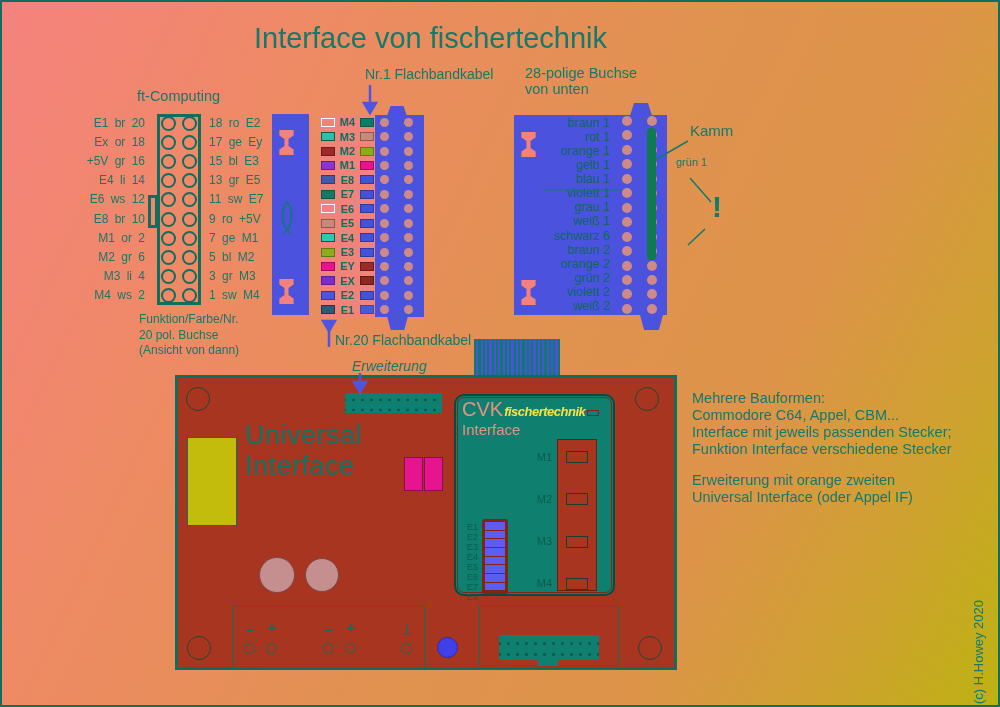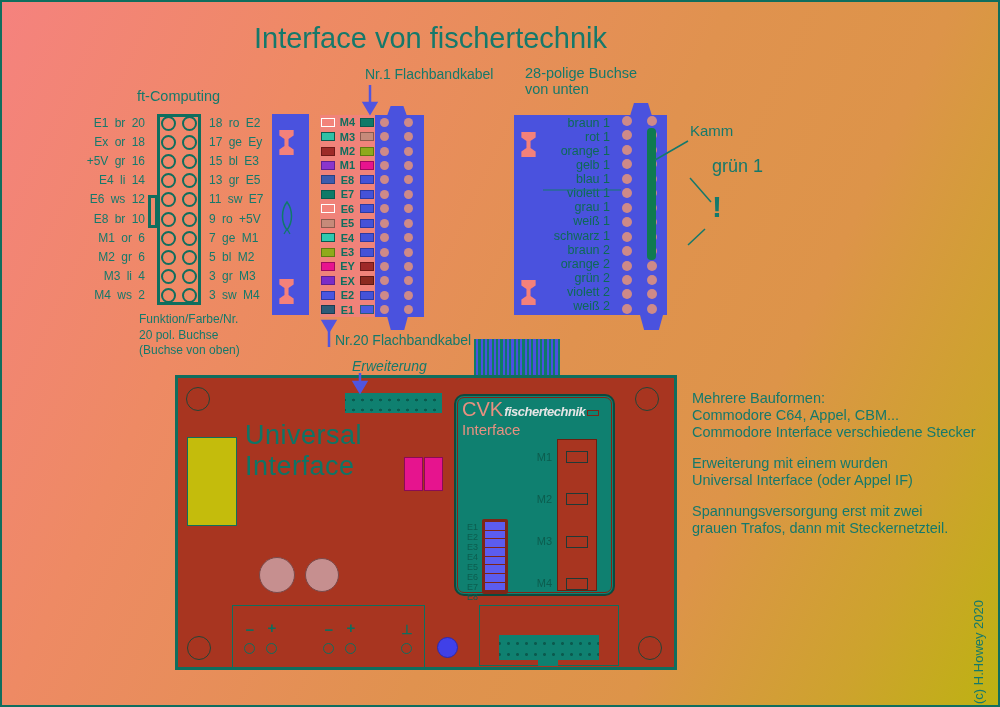--- a/index.html
+++ b/index.html
@@ -53,21 +53,21 @@
   
   .b28-head{left:523px;top:63px;font-size:14.5px;line-height:16px;}
   .b28-rect{left:512px;top:113px;width:153px;height:200px;background:#4A52DE;}
   .b28-wires{left:528px;top:114px;width:80px;height:197px;text-align:right;font-size:12.5px;color:#0D6A56;}
   .bdl{left:620px;top:114px;width:10px;height:198px;}
   .bdr{left:645px;top:114px;width:10px;height:198px;}
   .kamm-bar{left:645px;top:126px;width:9px;height:132px;background:#0F7A50;border-radius:4px;}
   .btab-a{left:628px;top:101px;width:22px;height:13px;}
   .btab-b{left:638px;top:313px;width:23px;height:15px;}
   .kamm-lbl{left:688px;top:120px;font-size:15px;}
-  .gruen1{left:710px;top:154px;font-size:18px;}
+  .gruen1{left:674px;top:154px;font-size:11px;}
   .bang{left:710px;top:188px;font-size:30px;font-weight:bold;}
   .wires2{left:672px;top:243px;font-size:14px;line-height:15.3px;}
 
   
   .flat-cable{left:472px;top:337px;width:86px;height:37px;
     background:repeating-linear-gradient(90deg,#0F7A66 0 2.2px,#4A52DE 2.2px 4.4px);}
   .erw{left:350px;top:356px;font-style:italic;}
   .board{left:173px;top:373px;width:502px;height:295px;background:#A83520;border:3px solid #0F6E5E;box-sizing:border-box;}
   .hole{position:absolute;width:24px;height:24px;border:1.5px solid rgba(12,70,58,.85);border-radius:50%;box-sizing:border-box;}
   .h-tl{left:8px;top:9px;} .h-tr{left:457px;top:9px;} .h-bl{left:9px;top:258px;} .h-br{left:460px;top:258px;}
@@ -77,21 +77,21 @@
   .uni{position:absolute;left:67px;top:42px;font-size:27px;line-height:31px;letter-spacing:.5px;color:#0E7566;}
   .yellow{position:absolute;left:9px;top:59px;width:48px;height:87px;background:#C4BC0C;border:1px solid #0F6E5E;}
   .mag{position:absolute;width:17px;height:32px;background:#E6148E;border:1px solid #8A0C54;}
   .mag1{left:226px;top:79px;} .mag2{left:246px;top:79px;}
   .rosy{position:absolute;border-radius:50%;background:#C68F8F;border:1px solid #7A4A4A;box-sizing:border-box;}
   .rosy1{left:81px;top:179px;width:36px;height:36px;} .rosy2{left:127px;top:180px;width:34px;height:34px;}
   .panel{position:absolute;left:276px;top:16px;width:161px;height:202px;background:#0F8070;border:2px solid #0B4A3E;border-radius:10px;box-sizing:border-box;}
   .panel-inner{position:absolute;inset:1px;border:1px solid #7E2517;border-radius:7px;pointer-events:none;}
   .cvk-row{position:absolute;left:6px;top:2px;display:flex;align-items:baseline;white-space:nowrap;}
   .cvk-brand{font-size:20px;color:#E89080;}
-  .cvk-logo{font-size:13px;font-weight:bold;font-style:italic;color:#e5e5e5;letter-spacing:-.5px;margin-left:1px;text-align:right;}
+  .cvk-logo{font-size:13px;font-weight:bold;font-style:italic;color:#fde047;letter-spacing:-.5px;margin-left:1px;text-align:right;}
   .logo-end{display:inline-block;width:12px;height:6px;border:1.5px solid #7E2517;margin-left:2px;box-sizing:border-box;}
   .cvk-model{position:absolute;left:6px;top:25px;font-size:15px;color:#E89080;}
   .motor-rect{position:absolute;left:101px;top:43px;width:40px;height:152px;background:#A83520;border:1px solid #6E1E10;box-sizing:border-box;}
   .m-boxes{position:absolute;left:8px;top:11px;width:22px;height:139px;}
   .m-box{width:22px;height:12px;border:1.5px solid #203A36;box-sizing:border-box;}
   .m-labels{position:absolute;left:70px;top:55px;width:26px;height:138px;text-align:right;font-size:11px;color:#0C5C4E;}
   .e-labels{position:absolute;left:0px;top:126px;width:22px;height:70px;text-align:right;font-size:9px;color:#0C5C4E;}
   .e-block{position:absolute;left:26px;top:123px;width:26px;height:75px;background:#7E2517;border-radius:2px;}
   .e-block-in{position:absolute;left:3px;top:3px;width:20px;height:69px;
     background:repeating-linear-gradient(180deg,#5C5CF0 0 7.6px,#7E2517 7.6px 8.7px);}
@@ -117,21 +117,21 @@
   <div class="abs title t">Interface von fischertechnik</div>
 
   <div class="abs ftc-head t">ft-Computing</div>
   <div class="abs vcol-text ft-left">
       <div>E1 br 20</div>
       <div>Ex or 18</div>
       <div>+5V gr 16</div>
       <div>E4 li 14</div>
       <div>E6 ws 12</div>
       <div>E8 br 10</div>
-      <div>M1 or 6</div>
+      <div>M1 or 2</div>
       <div>M2 gr 6</div>
       <div>M3 li 4</div>
       <div>M4 ws 2</div>
     </div>
   <div class="abs pin-rect"></div>
   <div class="abs pin-notch"></div>
   <div class="abs vcol ft-grid">
       <div class="pin-circ-row">
         <div class="pin-circ"></div>
         <div class="pin-circ"></div>
@@ -176,26 +176,26 @@
   <div class="abs vcol-text ft-right">
       <div>18 ro E2</div>
       <div>17 ge Ey</div>
       <div>15 bl E3</div>
       <div>13 gr E5</div>
       <div>11 sw E7</div>
       <div>9 ro +5V</div>
       <div>7 ge M1</div>
       <div>5 bl M2</div>
       <div>3 gr M3</div>
-      <div>3 sw M4</div>
+      <div>1 sw M4</div>
     </div>
   <div class="abs caption t">
     <div>Funktion/Farbe/Nr.</div>
     <div>20 pol. Buchse</div>
-    <div>(Buchse von oben)</div>
+    <div>(Ansicht von dann)</div>
   </div>
 
   <div class="abs socket-side">
     <div class="clip clip-a"></div>
     <div class="clip clip-b"></div>
     <svg class="fish" width="16" height="34">
       <path d="M8 1 C14 9 14 21 8 29 C2 21 2 9 8 1 Z" fill="none" stroke="#0F7A6A" stroke-width="1.5"></path>
       <path d="M5 33 L8 28 L11 33" fill="none" stroke="#0F7A6A" stroke-width="1.2"></path>
     </svg>
   </div>
@@ -323,21 +323,21 @@
   <div class="abs tab tab-bottom btab-b"></div>
   <div class="abs vcol-text b28-wires">
       <div class="buchse-wire">braun 1</div>
       <div class="buchse-wire">rot 1</div>
       <div class="buchse-wire">orange 1</div>
       <div class="buchse-wire">gelb 1</div>
       <div class="buchse-wire">blau 1</div>
       <div class="buchse-wire">violett 1</div>
       <div class="buchse-wire">grau 1</div>
       <div class="buchse-wire">weiß 1</div>
-      <div class="buchse-wire">schwarz 1</div>
+      <div class="buchse-wire">schwarz 6</div>
       <div class="buchse-wire">braun 2</div>
       <div class="buchse-wire">orange 2</div>
       <div class="buchse-wire">grün 2</div>
       <div class="buchse-wire">violett 2</div>
       <div class="buchse-wire">weiß 2</div>
     </div>
   <div class="abs vcol bdl">
       <div class="dot d10"></div>
       <div class="dot d10"></div>
       <div class="dot d10"></div>
@@ -444,29 +444,26 @@
     <div class="led"></div>
     <div class="brrect"></div>
     <div class="conn-dotted b-conn"></div>
     <div class="b-conn-tab"></div>
   </div>
 
   <div class="abs notes t">
     <div class="note-p">
       <div>Mehrere Bauformen:</div>
       <div>Commodore C64, Appel, CBM...</div>
-      <div>Commodore Interface verschiedene Stecker</div>
+      <div>Interface mit jeweils passenden Stecker;</div>
+      <div>Funktion Interface verschiedene Stecker</div>
     </div>
     <div class="note-p">
-      <div>Erweiterung mit einem wurden</div>
+      <div>Erweiterung mit orange zweiten</div>
       <div>Universal Interface (oder Appel IF)</div>
-    </div>
-    <div class="note-p">
-      <div>Spannungsversorgung erst mit zwei</div>
-      <div>grauen Trafos, dann mit Steckernetzteil.</div>
     </div>
   </div>
 
   <div class="abs copyright t">(c) H.Howey  2020</div>
 
   <svg class="overlay" width="1000" height="707">
     <g stroke="#15796B" stroke-width="1.5">
       <line x1="686" y1="139" x2="653" y2="158"></line>
       <line x1="688" y1="176" x2="709" y2="200"></line>
       <line x1="703" y1="227" x2="686" y2="243"></line>

